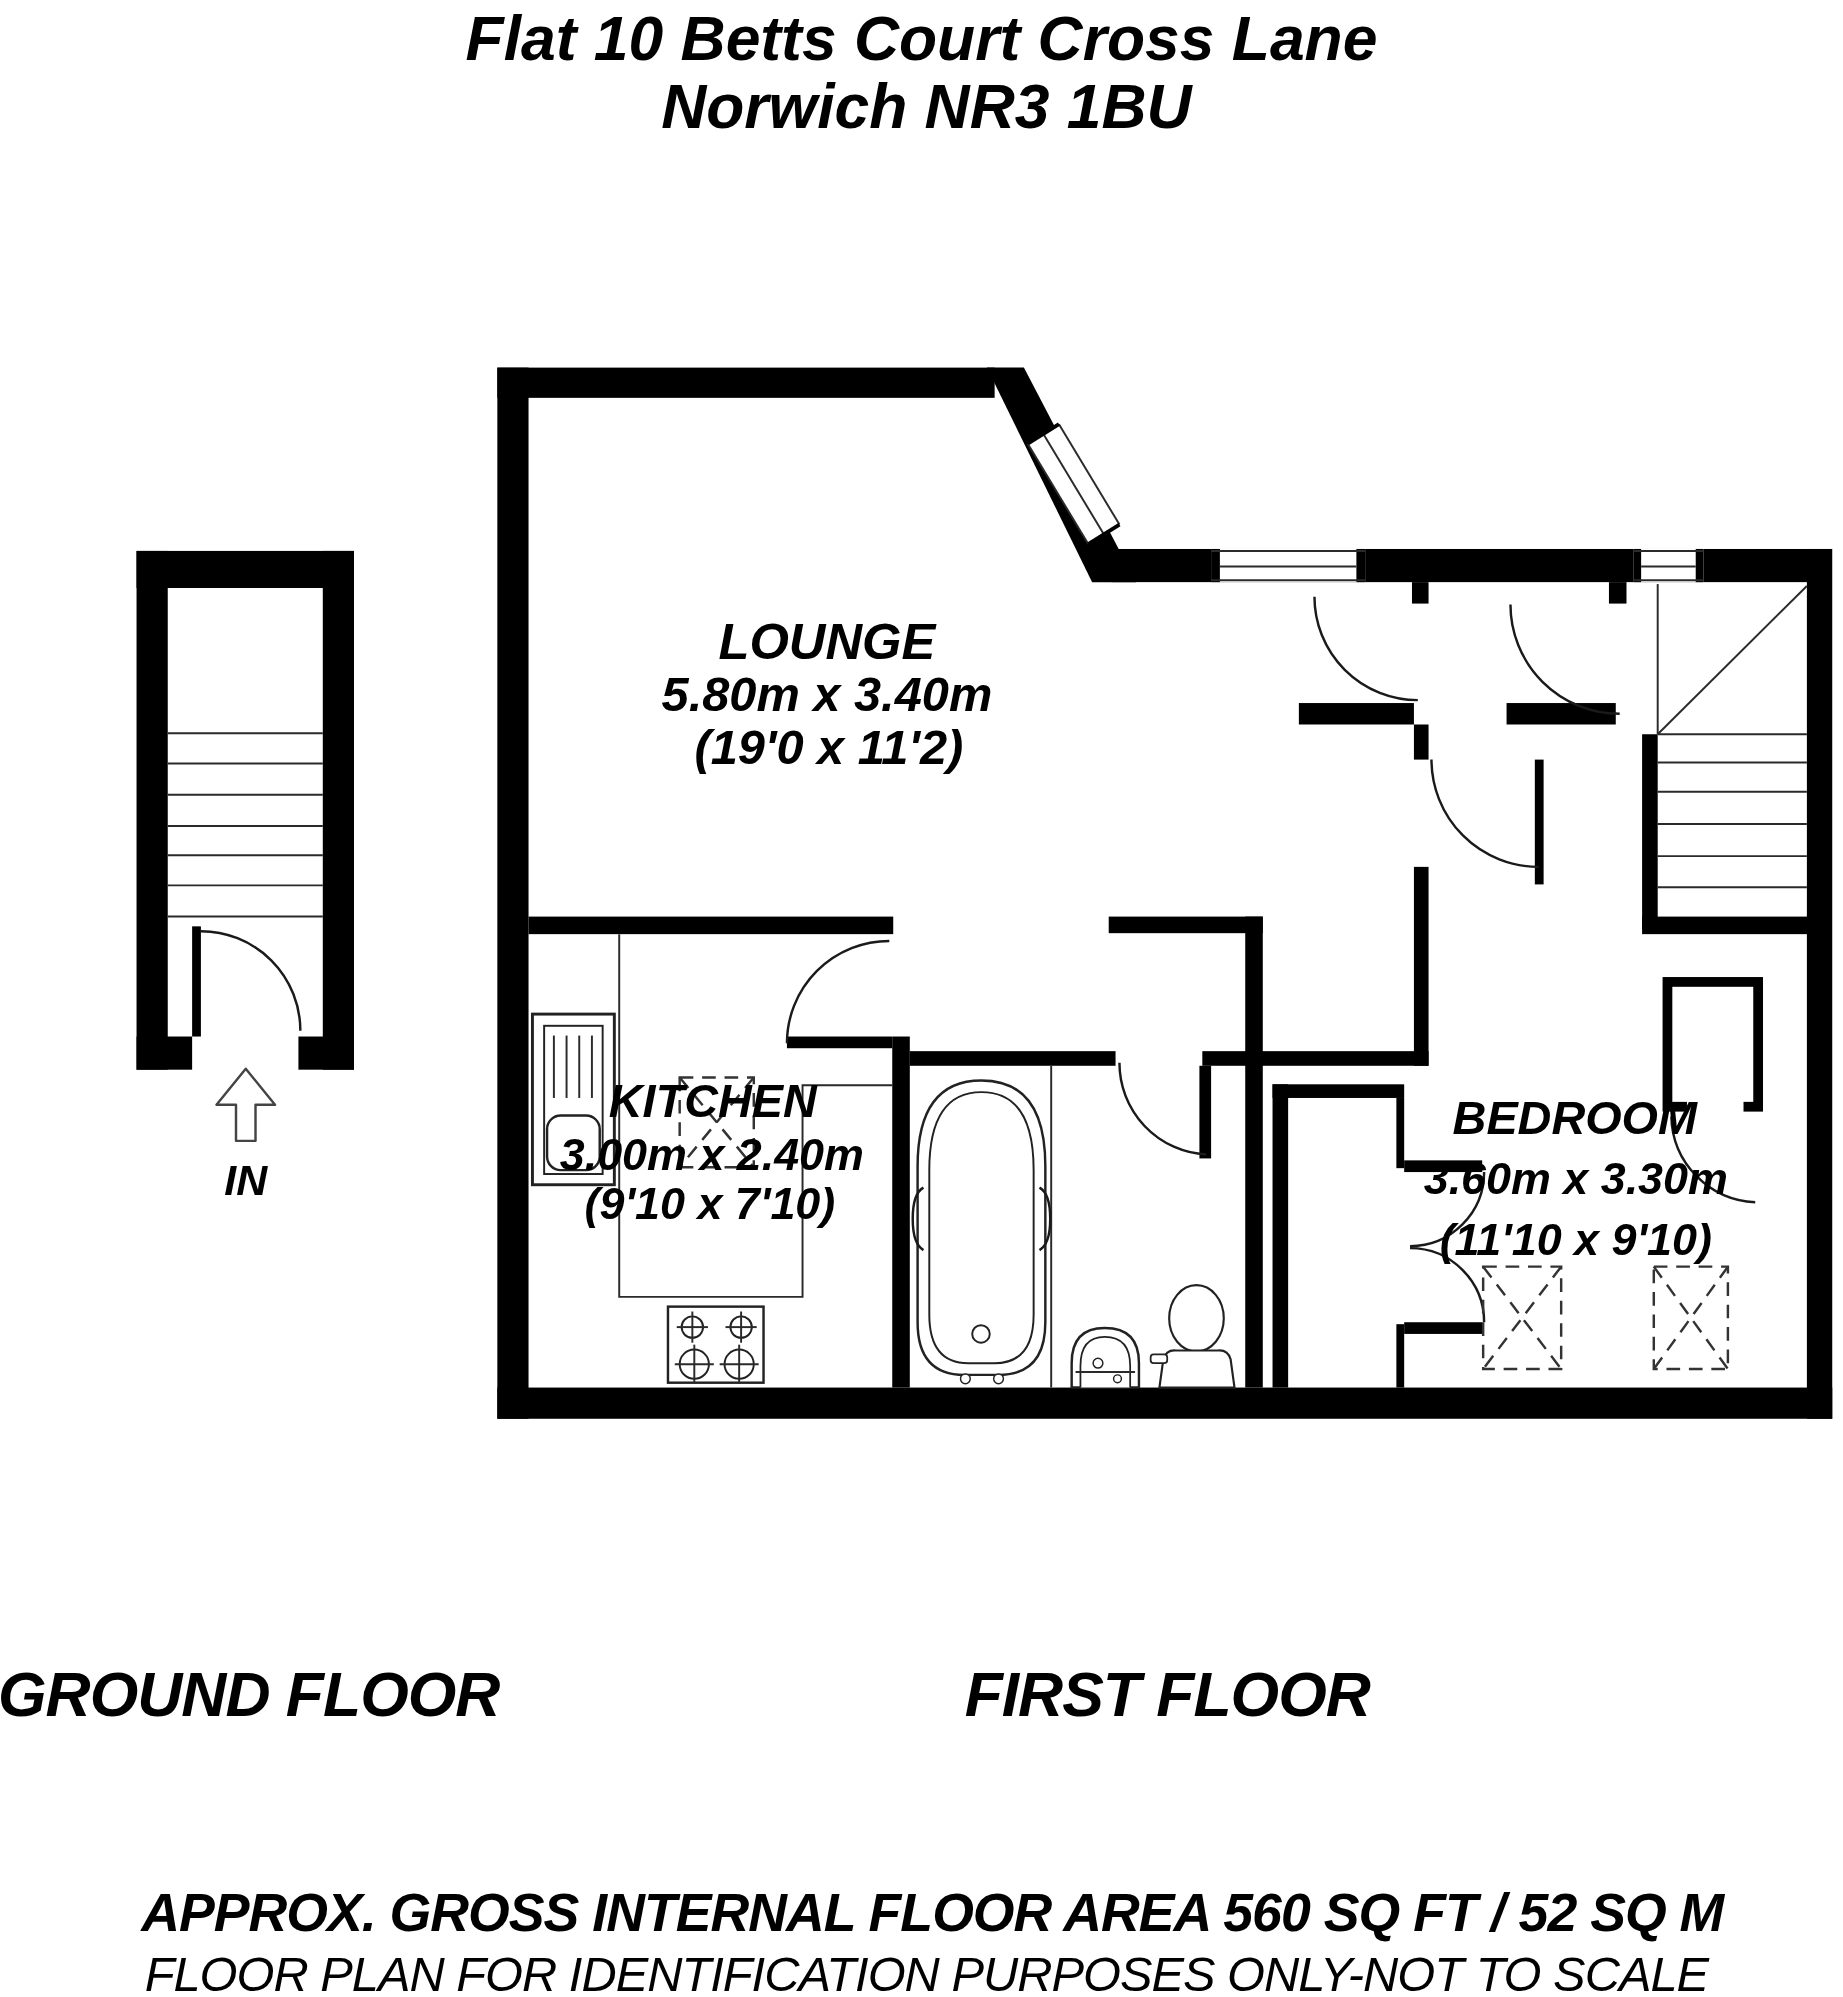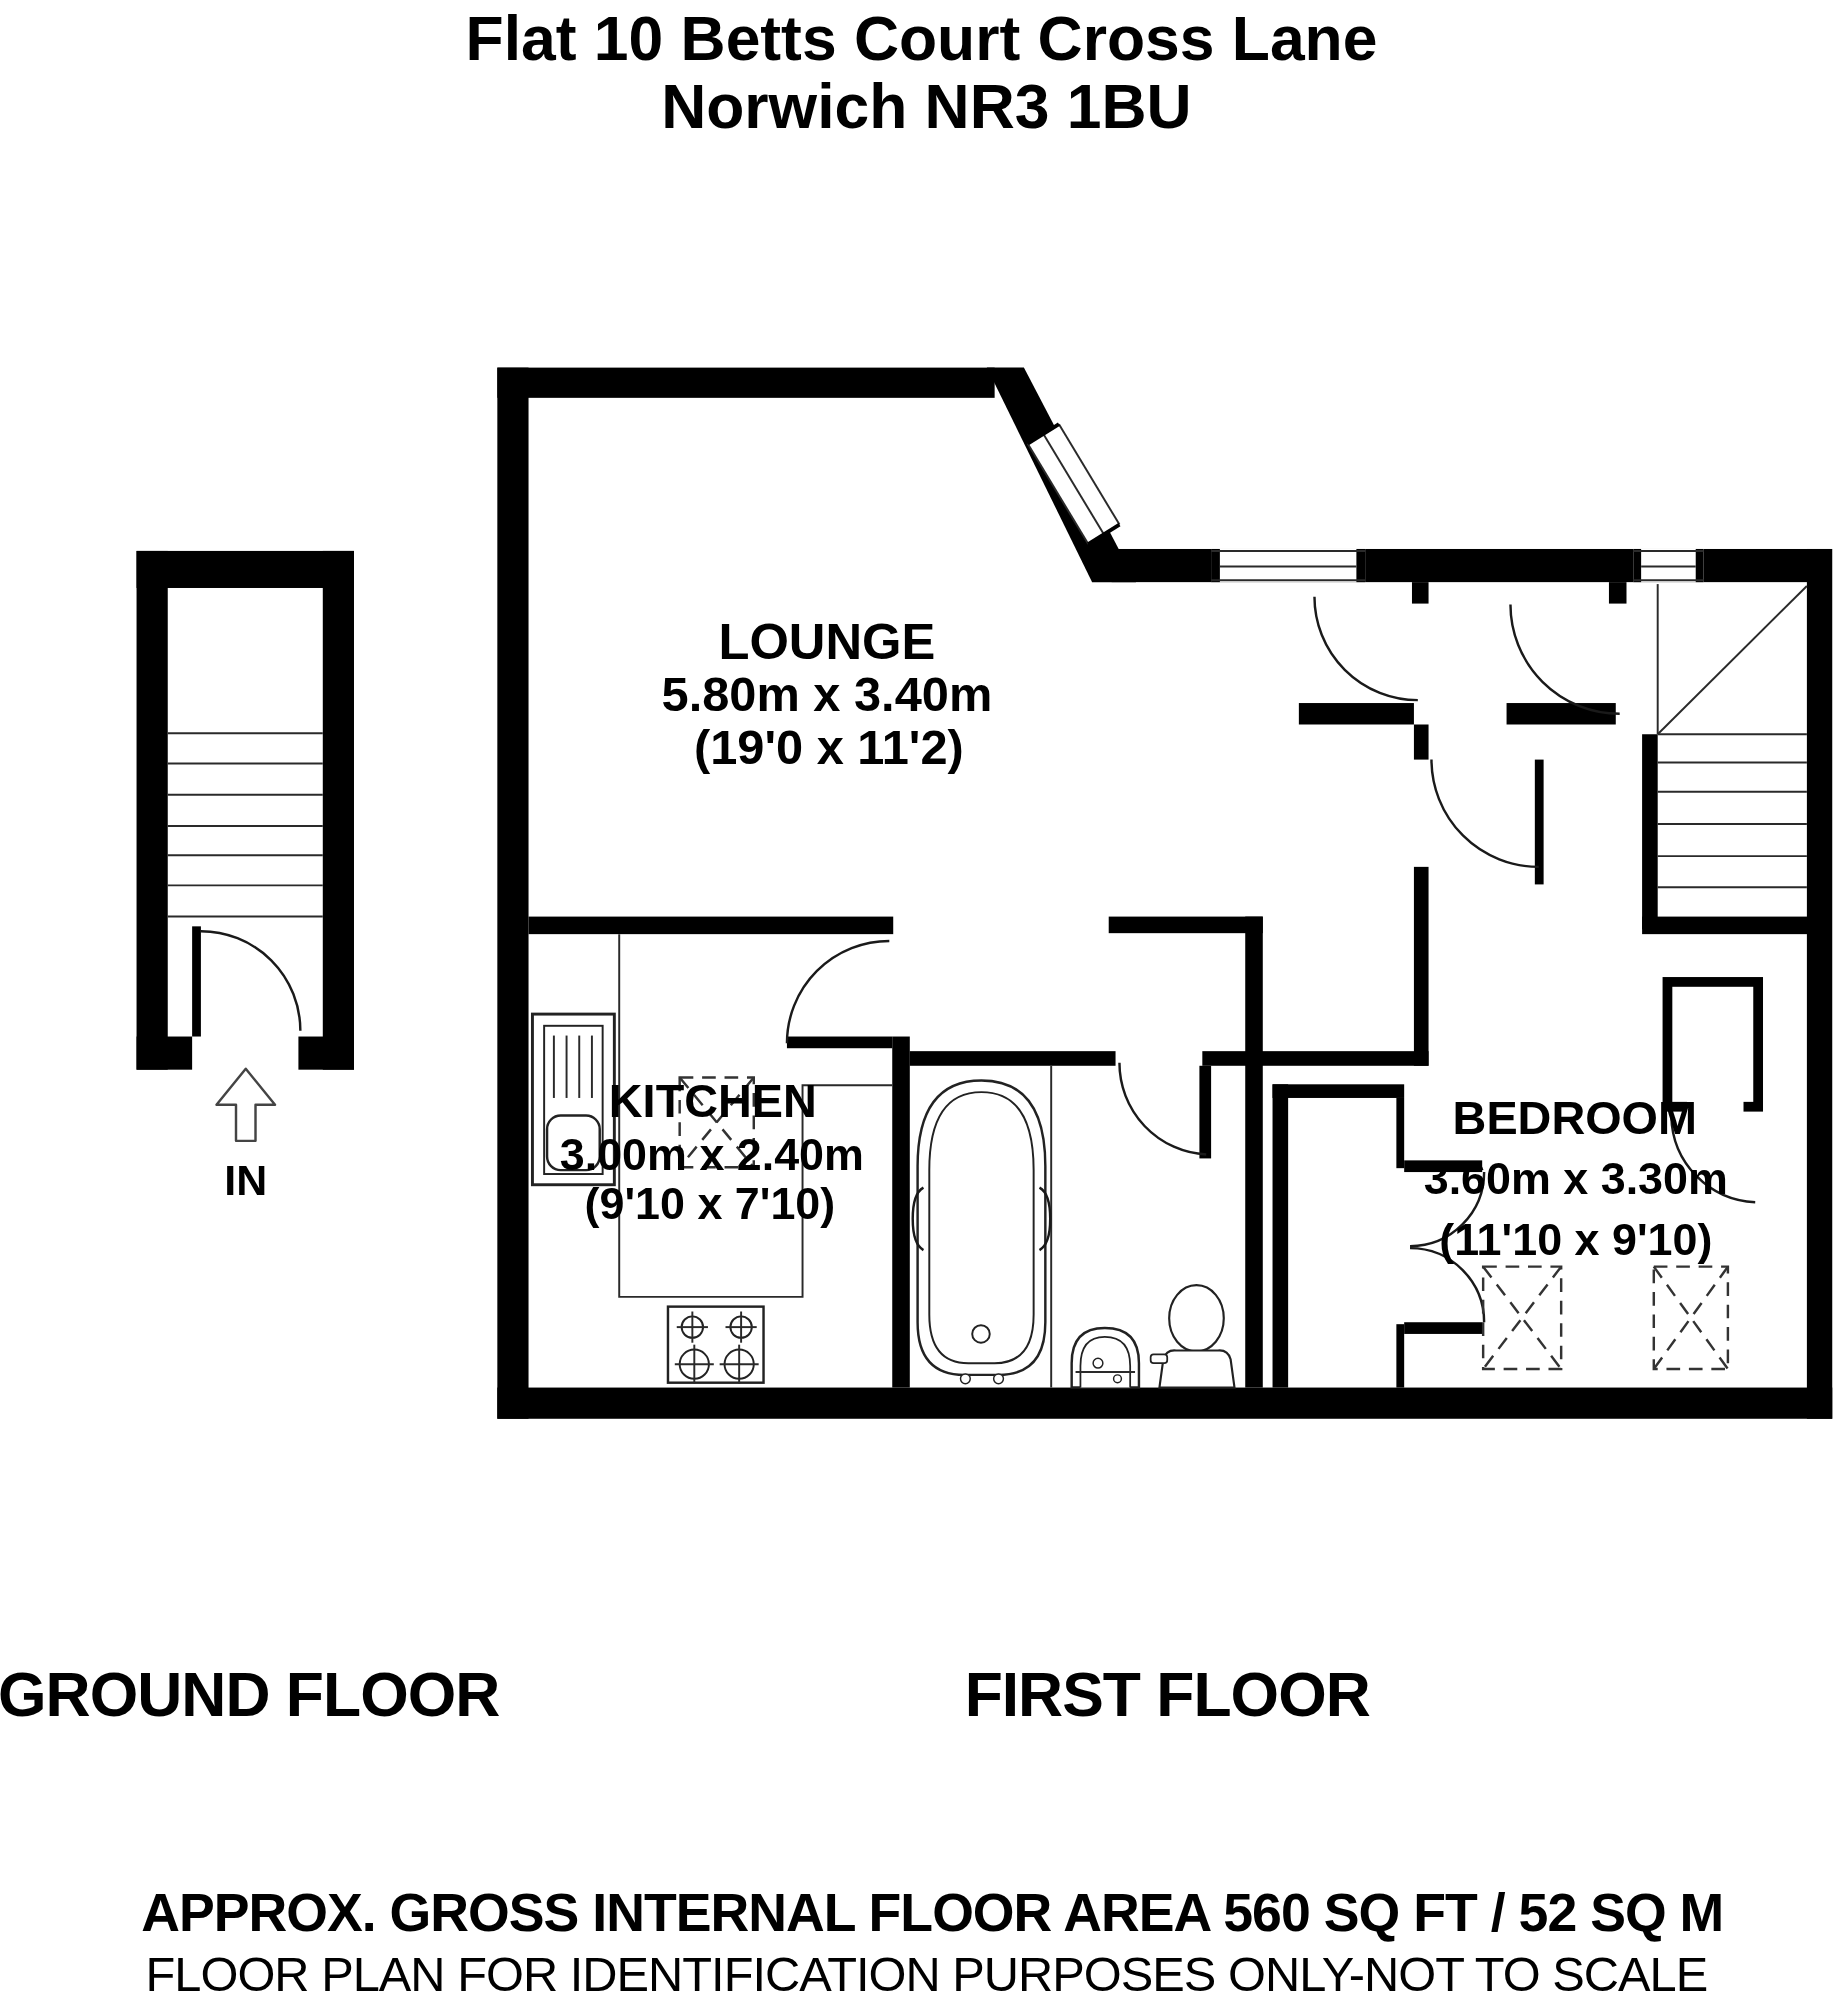--- a/index.html
+++ b/index.html
@@ -1,17 +1,17 @@
 <!DOCTYPE html>
 <html><head>
 <meta charset="utf-8">
 <style>
   html,body{margin:0;padding:0;background:#ffffff;}
   body{font-family:"Liberation Sans",sans-serif;}
-  .page{width:1843px;height:1997px;position:relative;background:#fff;margin:0 auto;}
+  .page{width:1843px;height:1997px;position:relative;background:#fff;margin:0 auto;font-style:italic;}
   svg{display:block;}
   text{fill:#000;}
   .t-title{font-size:64px;font-weight:bold;}
   .t-room{font-weight:bold;}
   .t-floor{font-size:64px;font-weight:bold;letter-spacing:-1px;}
   .t-footer1{font-size:55px;font-weight:bold;letter-spacing:-1px;}
   .t-footer2{font-size:50px;font-weight:normal;letter-spacing:-1px;}
   .wall{fill:#000;stroke:none;}
   .thinline{stroke:#2a2a2a;stroke-width:2;fill:none;}
   .arc{stroke:#1a1a1a;stroke-width:2.5;fill:none;}

